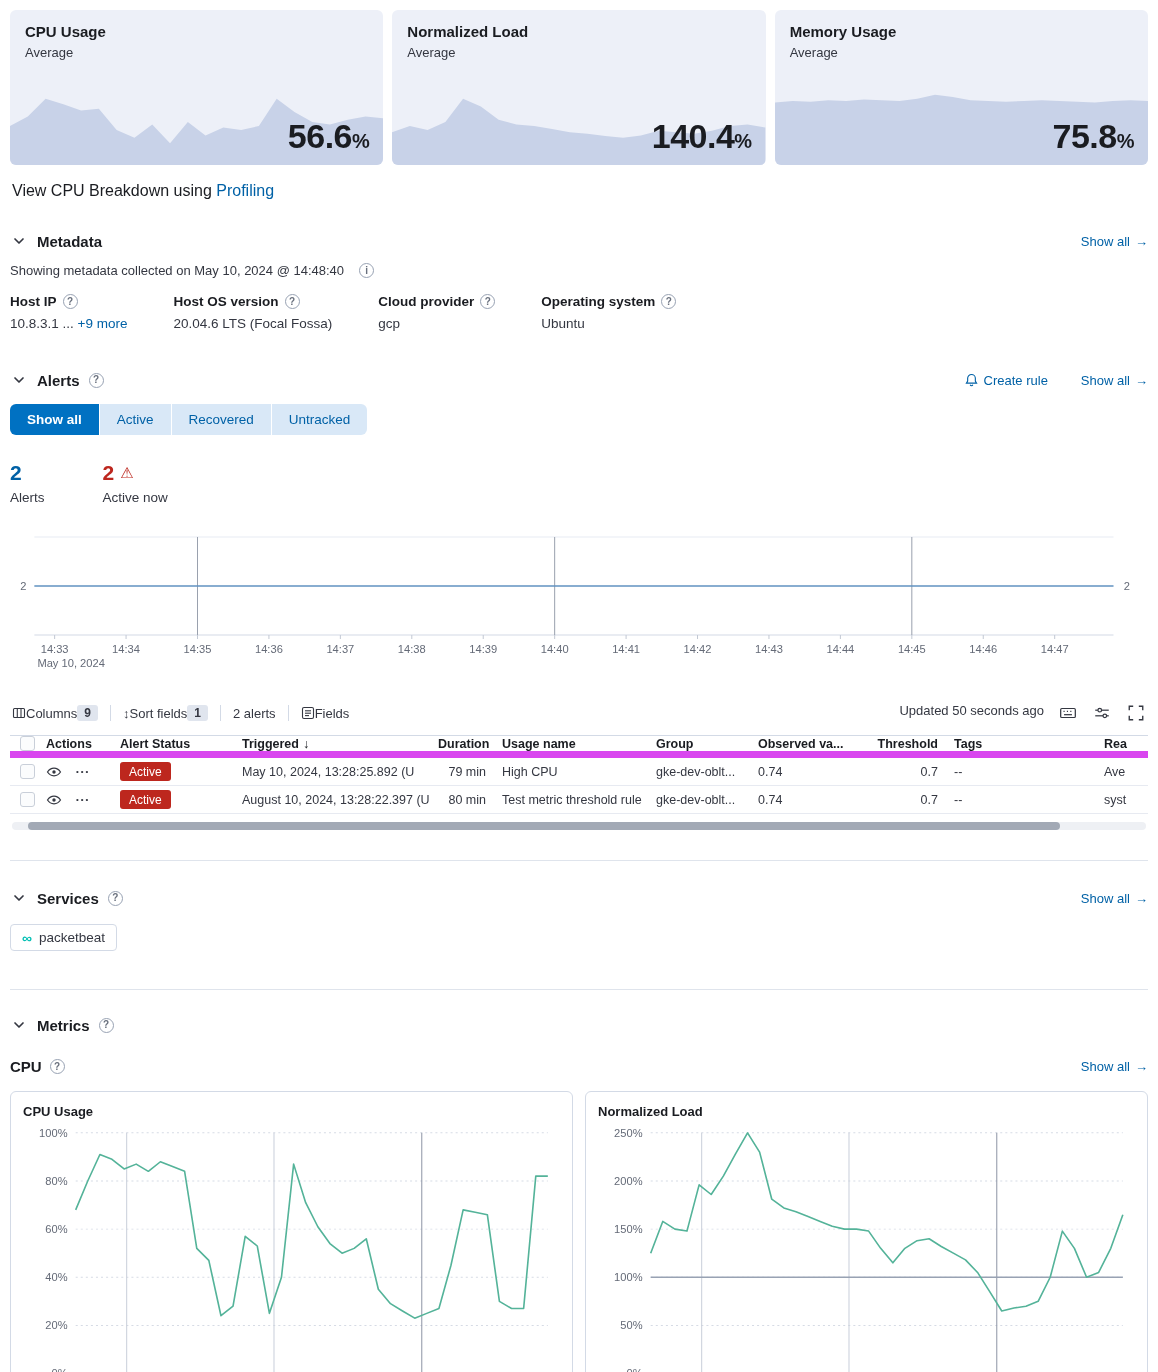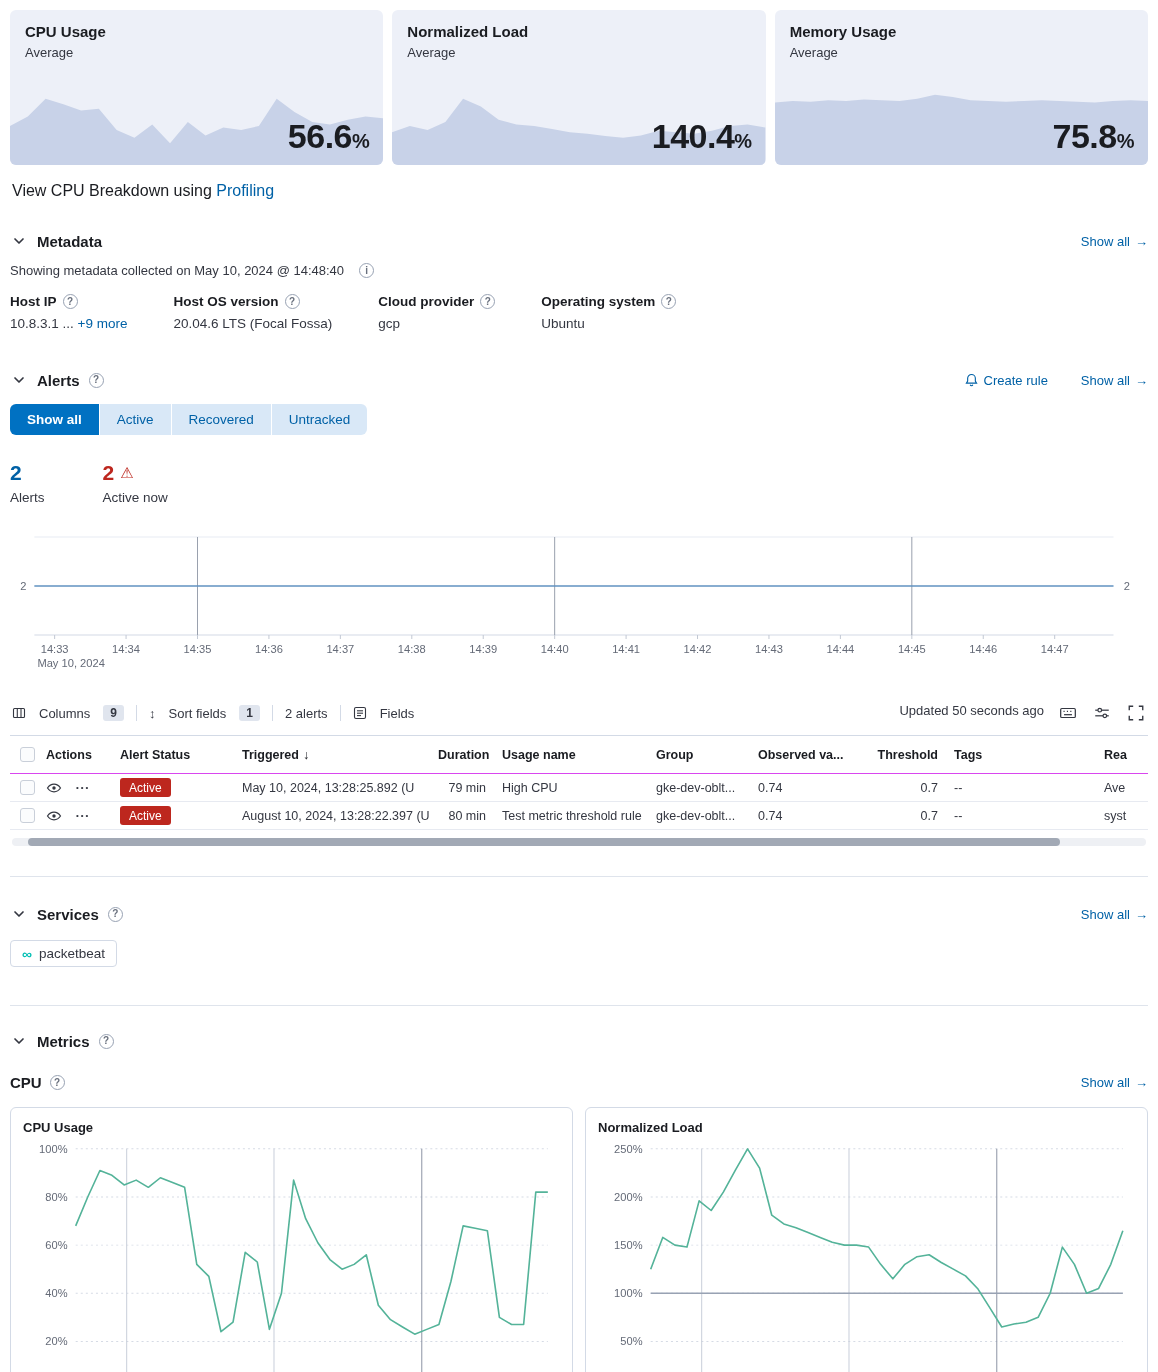--- a/index.html
+++ b/index.html
@@ -44,30 +44,30 @@
   .alert-stats{display:flex;gap:58px;margin-top:26px}
   .stat-value{font-size:21px;font-weight:700;color:#0061a6;display:flex;align-items:center;gap:6px}
   .stat-value.danger{color:#bd271e}
   .warn-glyph{color:#bd271e;font-size:15px;font-weight:400}
   .stat-label{font-size:13.5px;color:#343741;margin-top:5px}
   .alerts-chart{margin-top:26px}
   .alerts-chart svg{width:100%;height:142px;display:block}
 
   
   .grid-toolbar{display:flex;align-items:center;margin-top:30px;font-size:13px;color:#343741;padding:0 2px}
-  .tb-item{display:flex;align-items:center;gap:13px;cursor:pointer}
+  .tb-item{display:flex;align-items:center;gap:0;cursor:pointer}
   .count-badge{background:#e0e5ee;color:#343741;font-size:12px;font-weight:700;border-radius:3px;padding:1px 7px}
   .vsep{width:1px;height:16px;background:#d3dae6;margin:0 12px}
   .tb-right{display:flex;align-items:flex-start;gap:14px;margin-left:auto}
   .tb-icon{display:inline-flex;align-items:center;justify-content:center;width:20px;height:20px;cursor:pointer}
 
   
   .alert-table{margin-top:12px;overflow:hidden}
   .tr{display:grid;grid-template-columns:36px 74px 122px 196px 64px 154px 102px 118px 78px 150px 1fr;align-items:center;height:28px;border-bottom:1px solid #e7eaf1;overflow:hidden}
-  .tr.head{height:39px;border-top:1px solid #d3dae6;border-bottom:1px solid #d946ef}
+  .tr.head{height:23px;border-top:1px solid #d3dae6;border-bottom:7px solid #d946ef}
   .td{font-size:12.5px;color:#343741;white-space:nowrap;overflow:hidden;padding-right:8px}
   .tr.head .td{font-weight:700;color:#1a1c21}
   .td.num{text-align:right;padding-right:16px}
   .td.c{display:flex;align-items:center;justify-content:flex-start;gap:14px}
   .checkbox{width:15px;height:15px;border:1px solid #c9cfd9;border-radius:3px;background:#fbfcfd;margin-left:10px;cursor:pointer}
   .badge-active{display:inline-block;background:#bd271e;color:#fff;font-size:12px;padding:2.5px 9px;border-radius:3px}
   .dots{font-size:8px;letter-spacing:2px;color:#343741;cursor:pointer}
   .sort-arrow{font-weight:400;margin-left:4px}
   .hscroll{position:relative;height:8px;margin:8px 2px 0}
   .hscroll .track{position:absolute;inset:0;background:#eef0f4;border-radius:4px}

